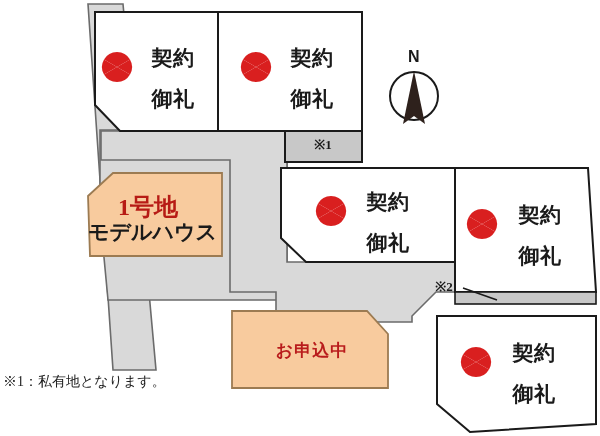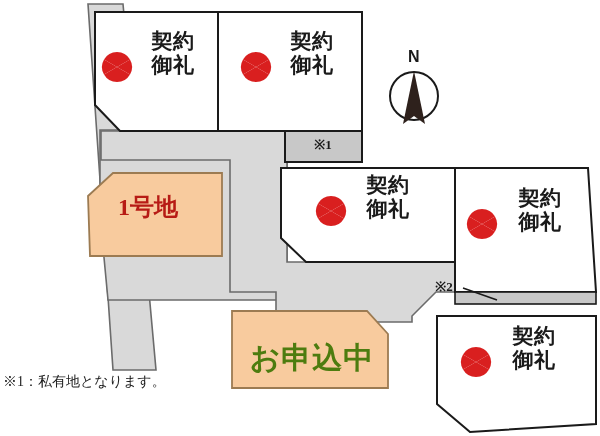--- a/index.html
+++ b/index.html
@@ -33,35 +33,35 @@
     line-height: 1.12;
     color: #1a1a1a;
     white-space: nowrap;
     user-select: none;
   }
   .keiyaku-label {
     font-size: 21px;
     font-weight: 700;
     letter-spacing: 0.5px;
   }
-  .keiyaku-label div { display: block; }
+  .keiyaku-label div { display: block; margin-top: 17px; }
   .plot-label-red {
     color: #b71b15;
     font-size: 24px;
     font-weight: 700;
   }
   .plot-label-black {
     color: #1a1a1a;
     font-size: 21px;
     font-weight: 700;
   }
   .moushikomi-label {
-    font-size: 30px;
+    font-size: 17px;
     font-weight: 700;
-    color: #4d7c0f;
+    color: #b91c1c;
     letter-spacing: 1px;
   }
   .note-mark {
     font-size: 13px;
     font-weight: 600;
     color: #1a1a1a;
   }
   .compass-n {
     position: absolute;
     font-size: 16px;
@@ -161,20 +161,21 @@
     <div>御礼</div>
   </div>
 
   <div class="label keiyaku-label" style="left:494px; top:325px; width:80px;">
     <div>契約</div>
     <div>御礼</div>
   </div>
 
   <div class="label" style="left:88px; top:194px; width:120px;">
     <div class="plot-label-red">1号地</div>
+    <div class="plot-label-black">モデルハウス</div>
   </div>
 
   <div class="label moushikomi-label" style="left:247px; top:341px; width:130px;">お申込中</div>
 
   <div class="label note-mark" style="left:303px; top:138px; width:40px;">※1</div>
 
   <div class="label note-mark" style="left:424px; top:280px; width:40px;">※2</div>
 
   <div class="compass-n" style="left:408px; top:48px;">N</div>
 

